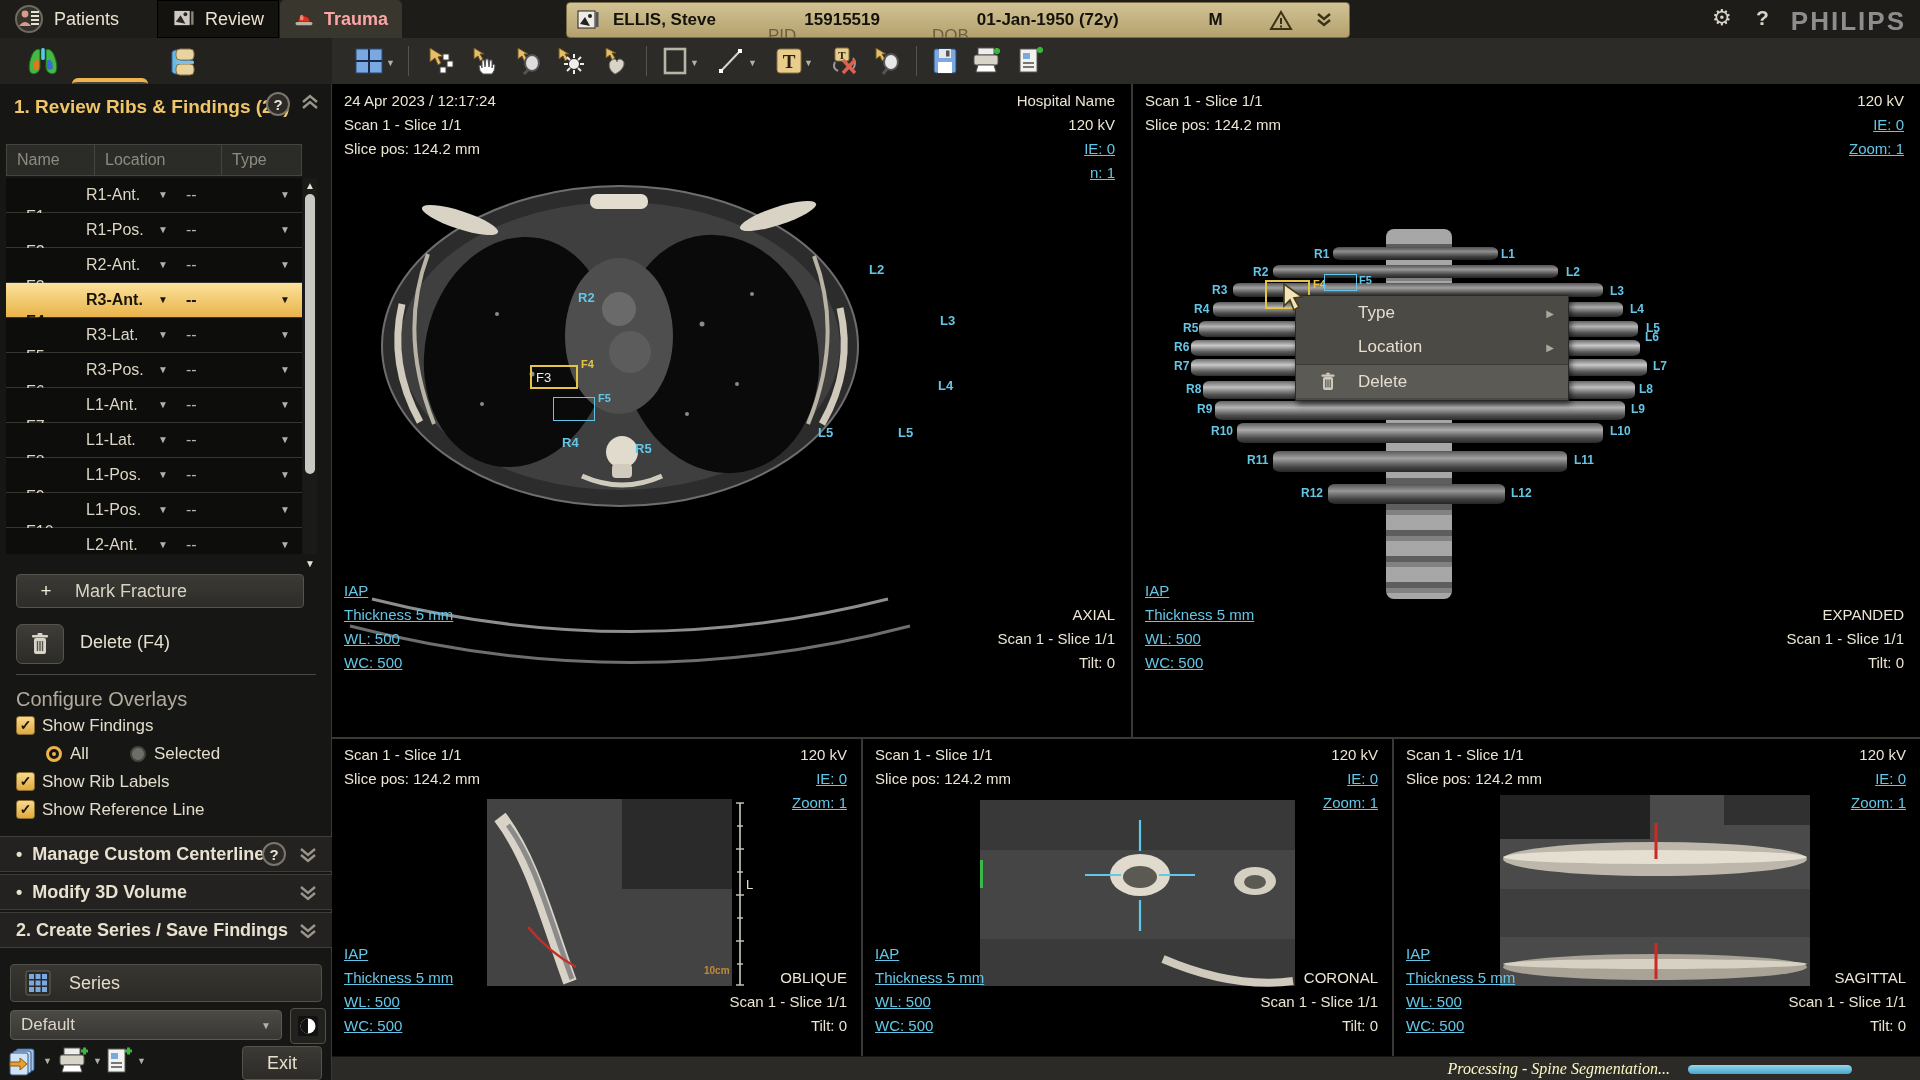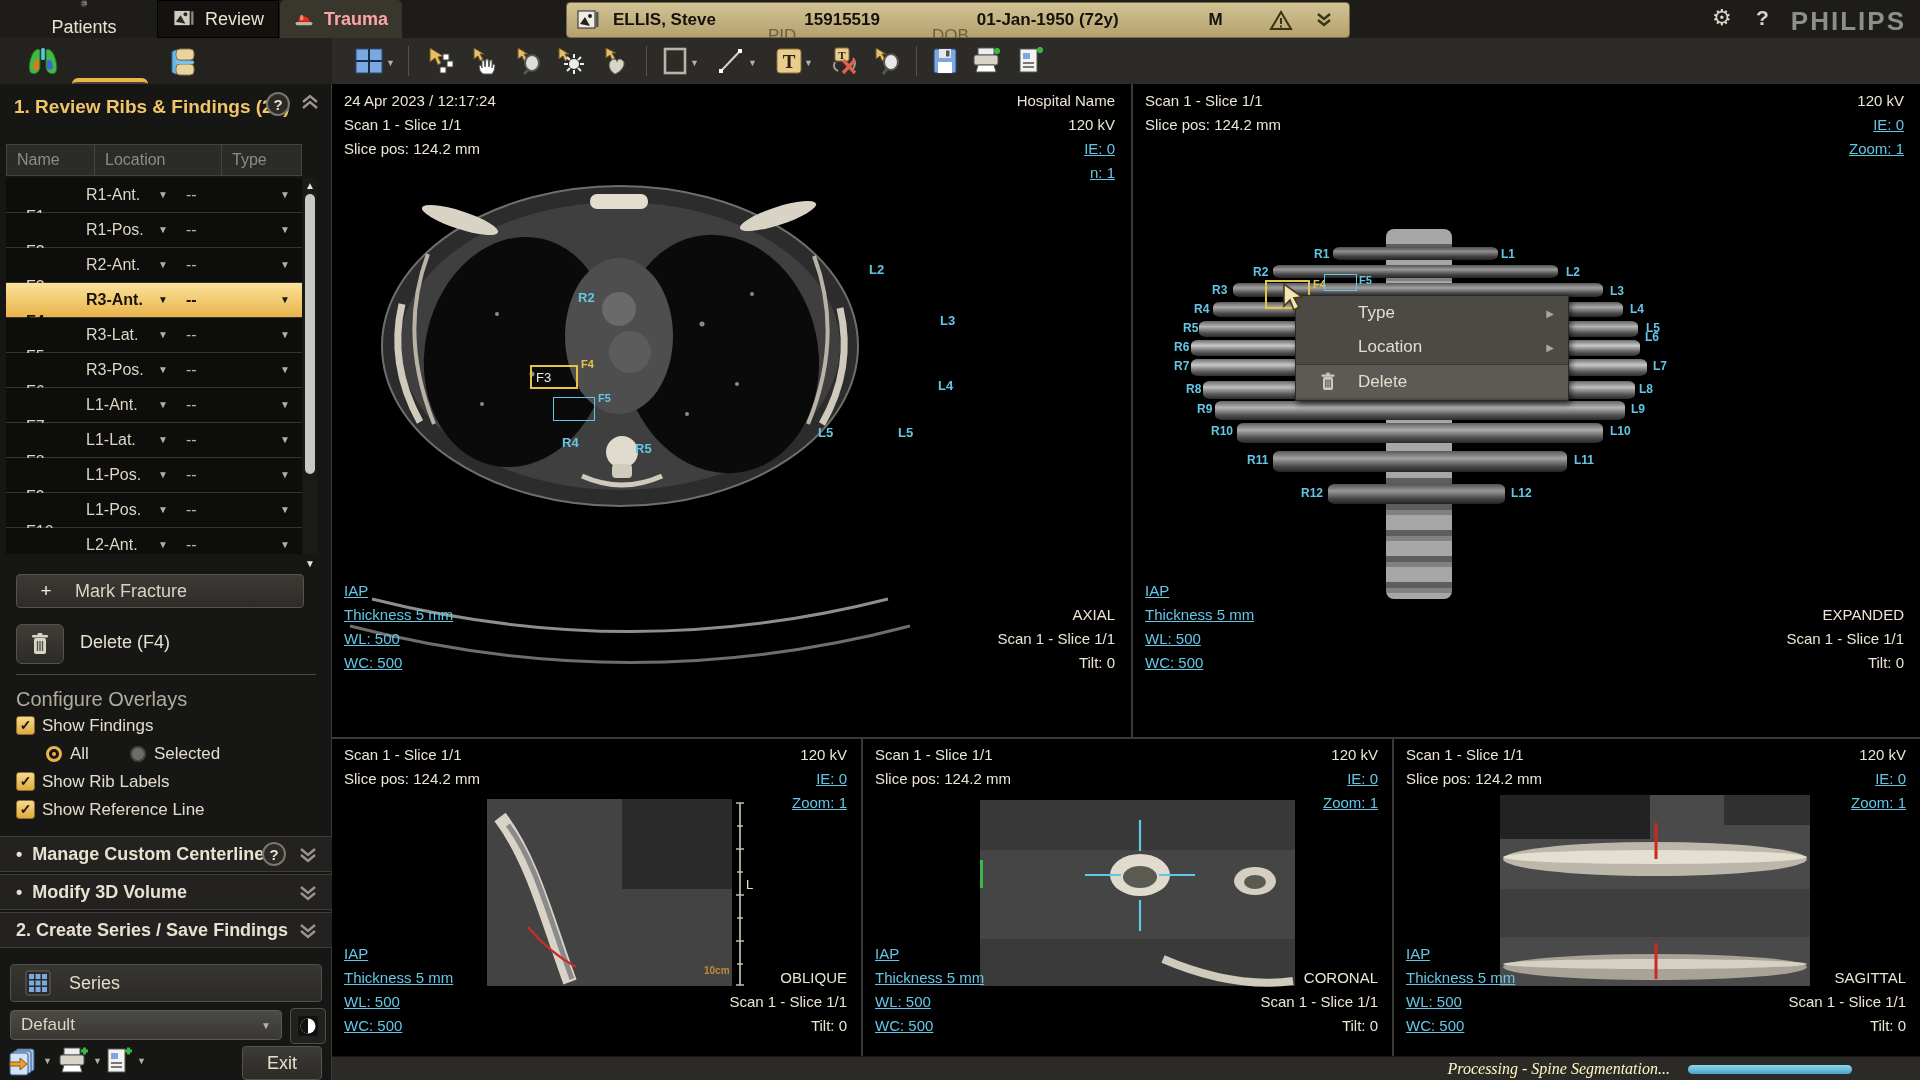--- a/index.html
+++ b/index.html
@@ -2,21 +2,21 @@
 <html><head>
 <meta charset="utf-8">
 <style>
   html,body{margin:0;padding:0;background:#000;}
   #app{position:relative;width:1920px;height:1080px;background:#000;
        font-family:"Liberation Sans",sans-serif;overflow:hidden;color:#ece5d3;}
   .abs{position:absolute;}
   
   #topbar{position:absolute;left:0;top:0;width:1920px;height:38px;background:#1e1c19;}
   .tab{position:absolute;top:0;height:38px;display:flex;align-items:center;gap:10px;padding:0 14px;box-sizing:border-box;font-size:18px;color:#e9e2d0;}
-  #tab-patients{left:8px;width:152px;flex-direction:column;}
+  #tab-patients{left:0;width:152px;}
   #tab-review{left:157px;width:122px;background:#14120f;border:1px solid #000;}
   #tab-trauma{left:280px;width:122px;background:#39362e;border-radius:5px 5px 0 0;color:#fca5a5;font-weight:bold;}
   #banner{position:absolute;left:566px;top:2px;width:782px;height:34px;border-radius:4px;
           background:linear-gradient(180deg,#d2c395,#b4a16d);border:1px solid #7c6c45;color:#14120a;
           display:flex;align-items:center;font-size:17px;}
   #banner .lab{color:#6b6046;font-weight:normal;margin-top:32px;}
   #banner b{font-weight:bold;}
   #brand{position:absolute;right:14px;top:6px;font-size:26px;font-weight:bold;letter-spacing:2px;color:#8d8d8d;}
   #gear{position:absolute;left:1712px;top:5px;font-size:22px;color:#d8d4c8;}
   #help-top{position:absolute;left:1756px;top:6px;font-size:21px;color:#d8d4c8;font-weight:bold;}

